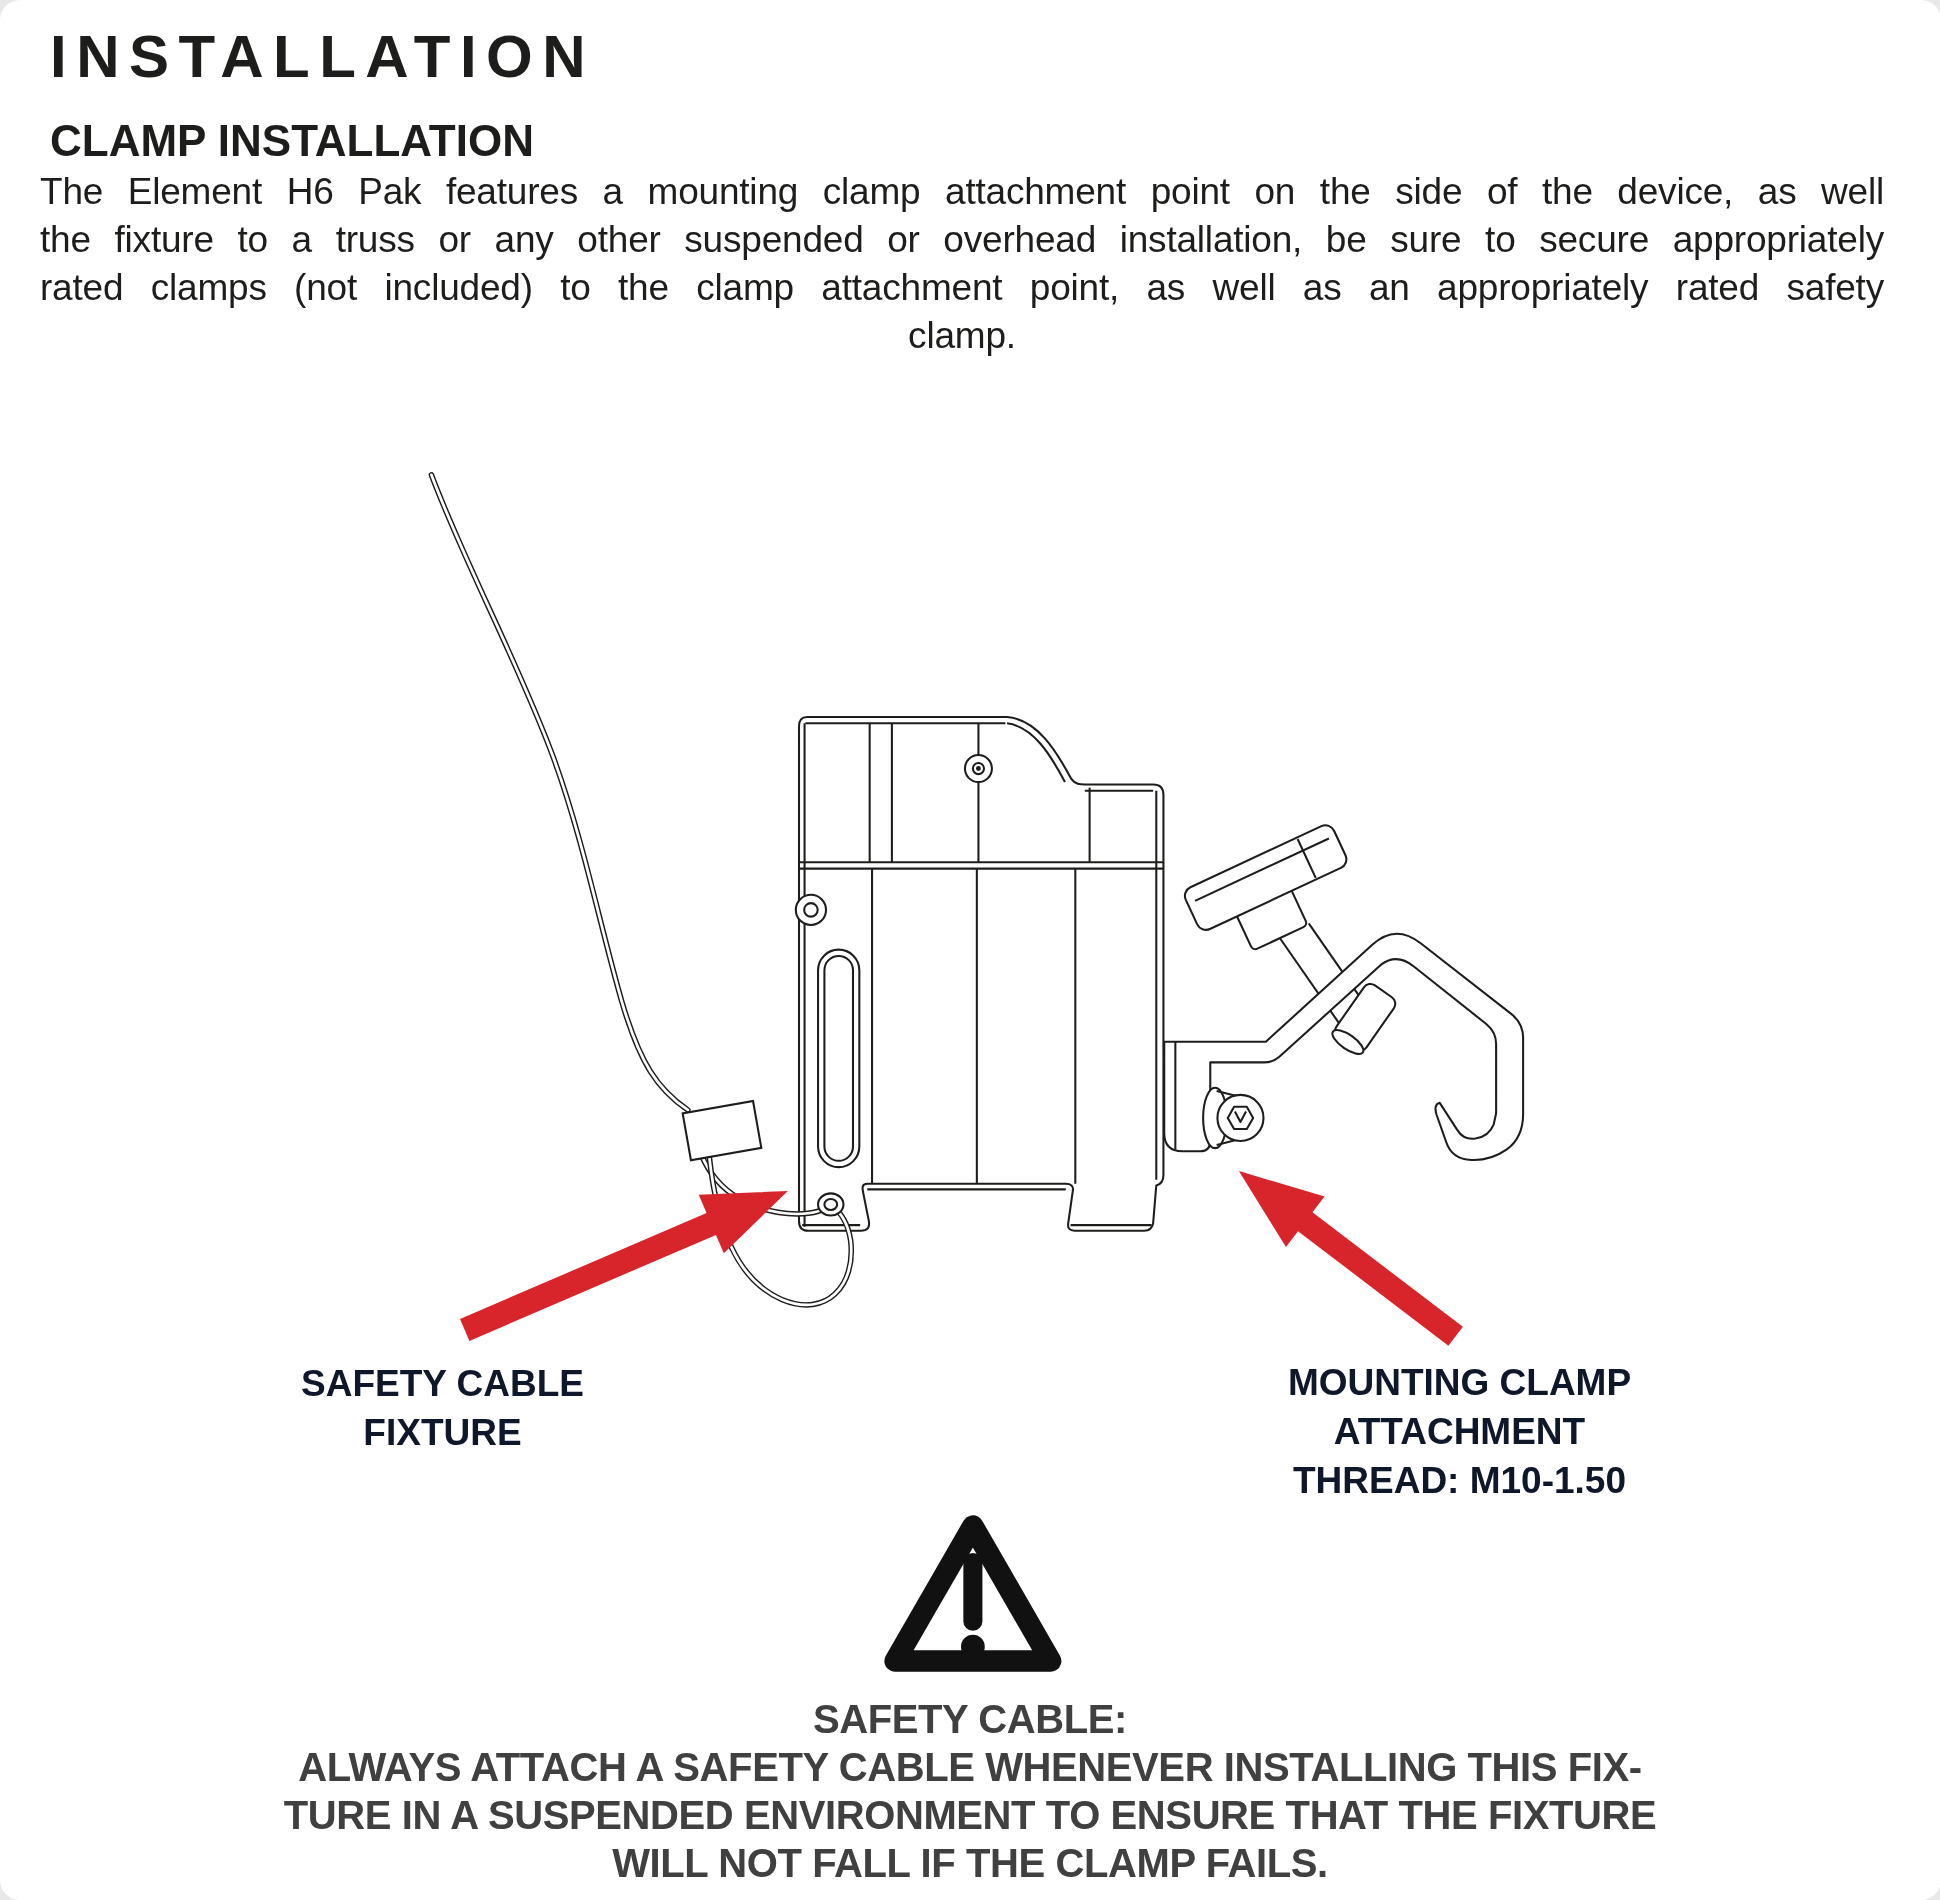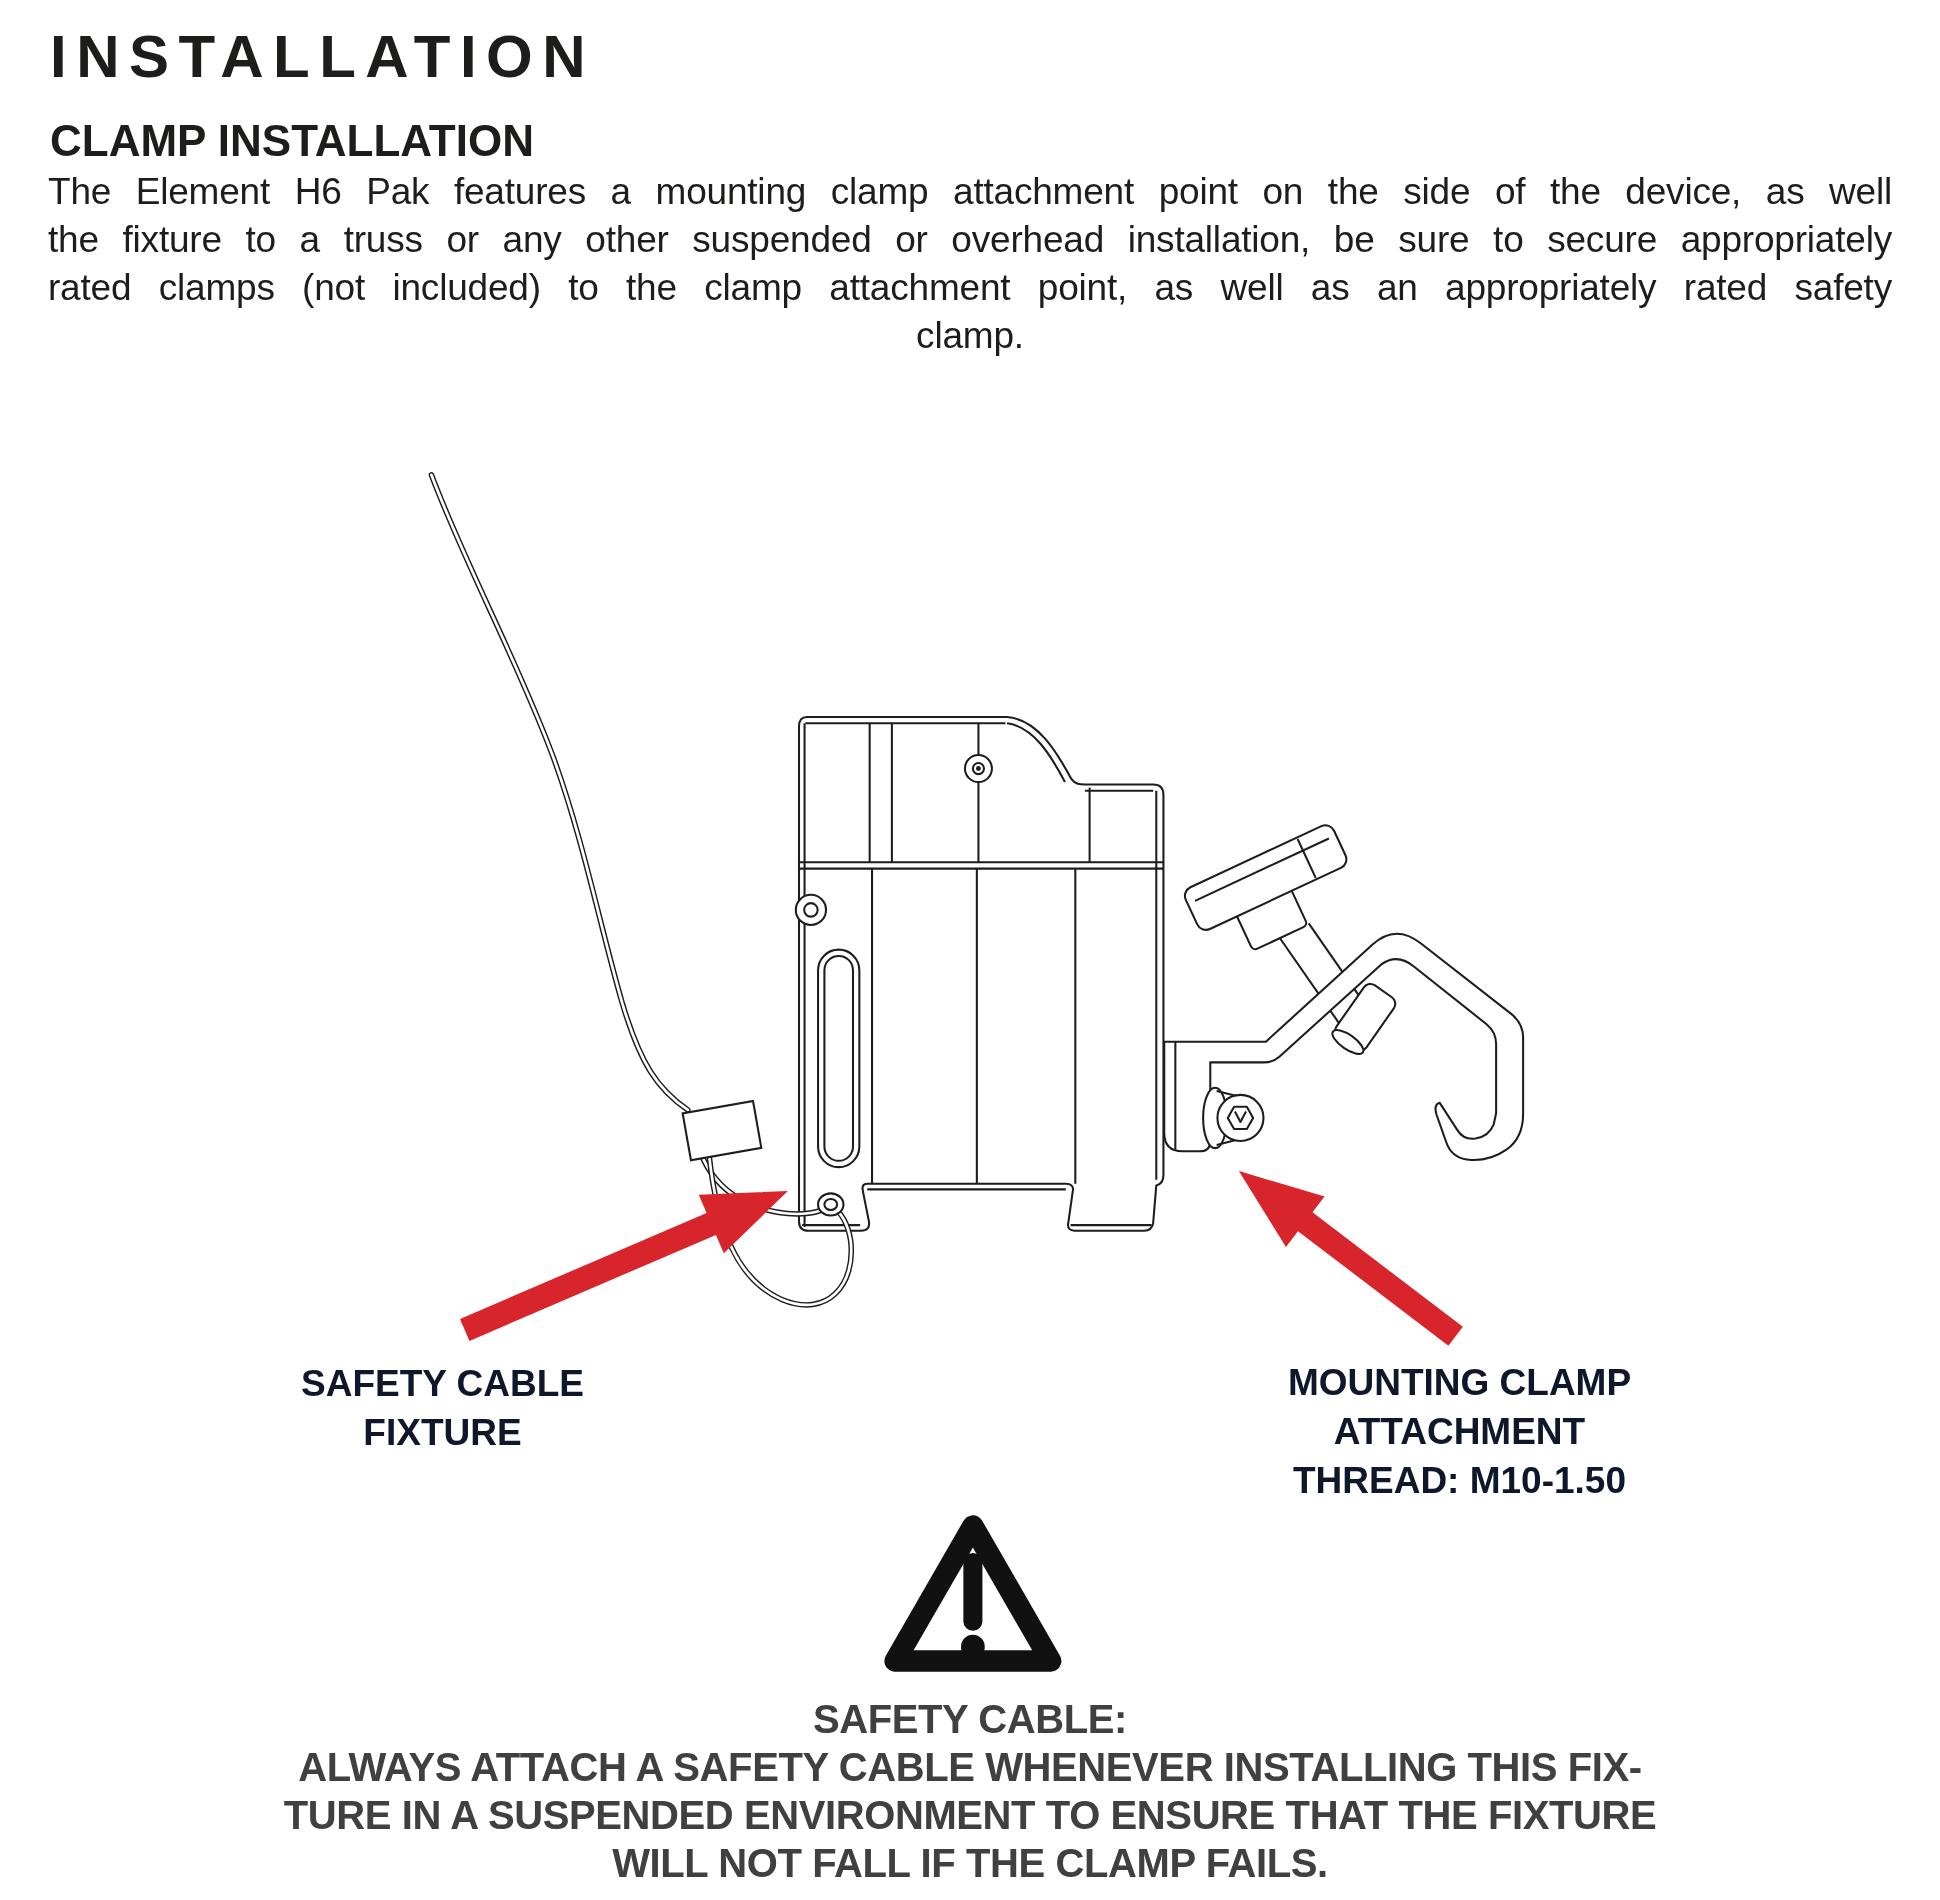--- a/index.html
+++ b/index.html
@@ -3,35 +3,36 @@
 <meta charset="utf-8">
 <style>
   html,body{margin:0;padding:0;background:#e8e8e8;}
   #page{
     position:relative;
     width:1941px;height:1900px;
     background:#ffffff;
     overflow:hidden;
     font-family:"Liberation Sans", sans-serif;
     color:#1d1d1b;
+    border-radius:20px;
   }
   .abs{position:absolute;}
   #title{
     left:50px;top:24px;
     font-size:60px;font-weight:bold;
     letter-spacing:9.5px;
     line-height:1.1;
   }
   #subhead{
     left:50px;top:116px;
     font-size:44px;font-weight:bold;
     letter-spacing:0px;
   }
   #para{
-    left:48px;top:168px;width:1844px;
+    left:40px;top:168px;width:1844px;
     font-size:37px;line-height:48px;
     letter-spacing:-0.2px;
   }
   .jline{text-align:justify;text-align-last:justify;white-space:nowrap;}
   .jlast{text-align:center;white-space:nowrap;}
   #figure-svg{left:0;top:0;width:1941px;height:1900px;}
   .callout{
     font-size:37px;font-weight:bold;line-height:49px;
     color:#0f172a;text-align:center;
   }

